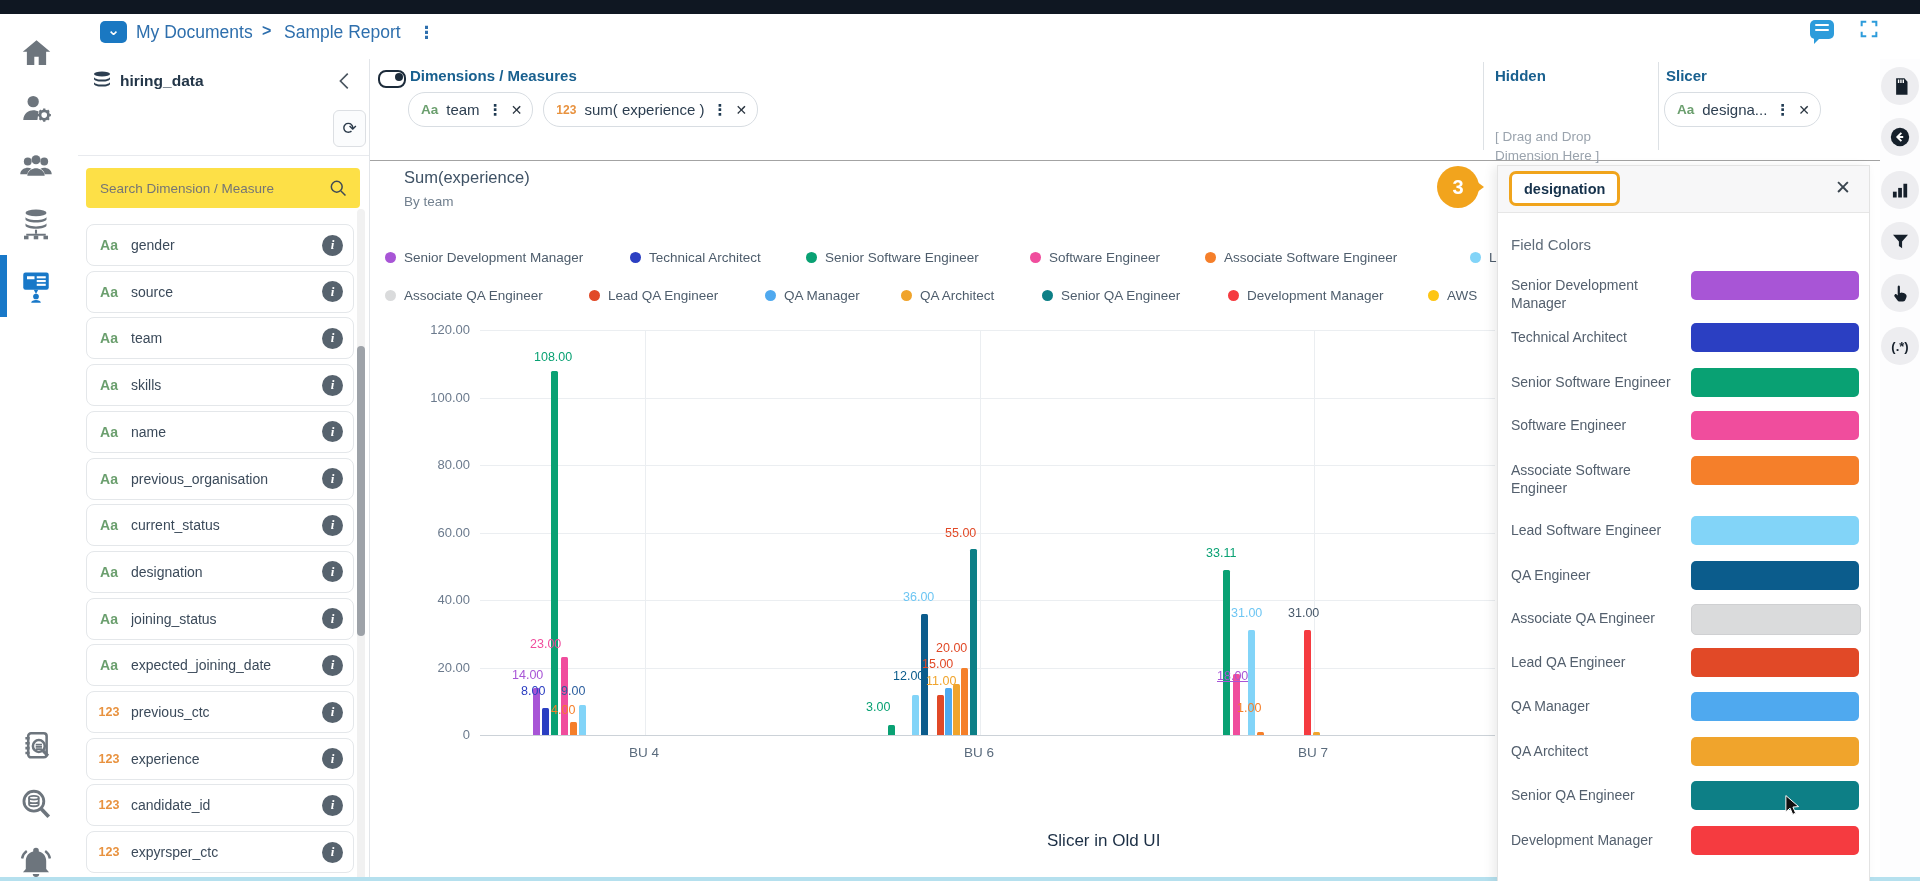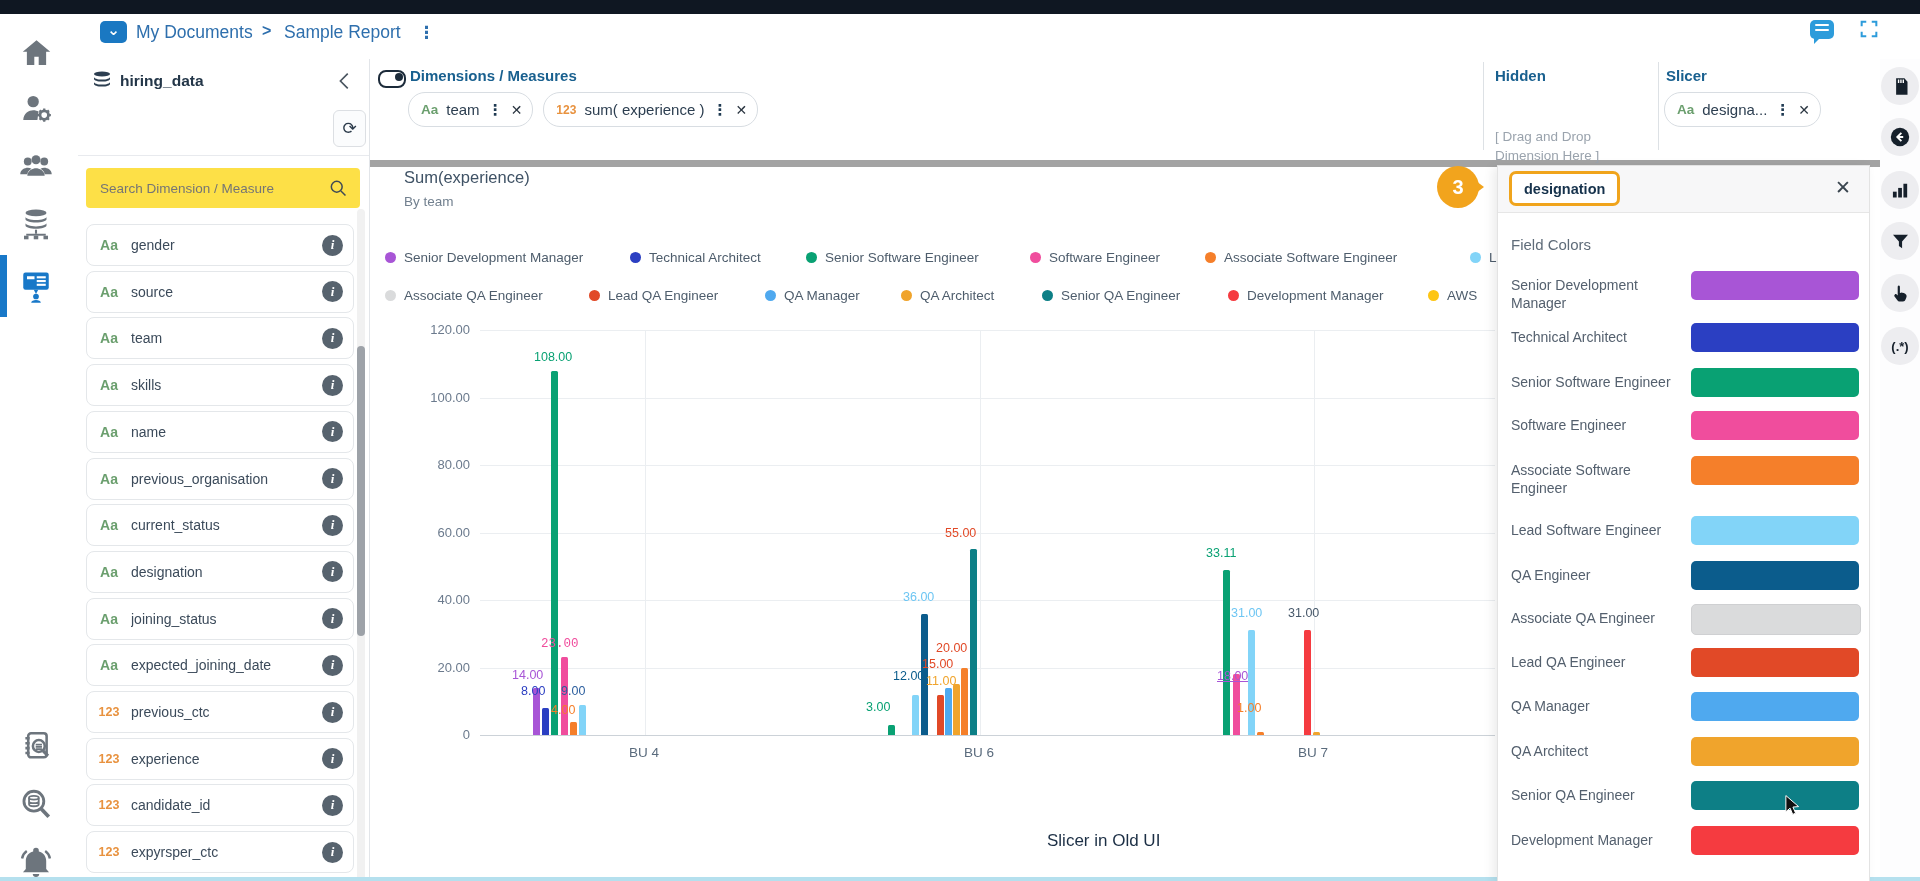--- a/index.html
+++ b/index.html
@@ -37,21 +37,21 @@
   .fc-kind{width:44px;text-align:center;font-size:14px;font-weight:bold;}
   .fc-kind.text{color:#6b9f6e;}
   .fc-kind.number{color:#e8923f;font-size:12.5px;}
   .fc-name{flex:1;font-size:14px;color:#3b4a5a;white-space:nowrap;overflow:hidden;}
   .fc-info{width:21px;height:21px;border-radius:50%;background:#57636e;color:#fff;margin-right:10px;
         font-family:"Liberation Serif",serif;font-style:italic;font-weight:bold;font-size:13px;
         display:flex;align-items:center;justify-content:center;}
   .scroll-track{left:279px;top:150px;width:8px;height:731px;background:#f1f1f1;border-radius:4px;}
   .scroll-thumb{left:279px;top:287px;width:8px;height:290px;background:#9da2a8;border-radius:4px;}
   
-  .config{left:370px;top:59px;width:1510px;height:101px;background:#fff;border-bottom:7px solid #a3a3a3;}
+  .config{left:370px;top:59px;width:1510px;height:101px;background:#fff;border-bottom:1px solid #a3a3a3;}
   .sec-head{font-size:15px;font-weight:bold;color:#19608f;white-space:nowrap;}
   .toggle{left:8px;top:11px;width:24px;height:14px;border:2px solid #1c2b3a;border-radius:8px;}
   .toggle:after{content:"";position:absolute;right:1px;top:1px;width:8px;height:8px;border-radius:50%;background:#1c2b3a;}
   .chip{height:33px;background:#fff;border:1px solid #d8dde2;border-radius:17px;display:flex;align-items:center;
         padding:0 10px 0 12px;gap:8px;font-size:15px;color:#2c3e50;cursor:grab;white-space:nowrap;}
   .chip .k{font-weight:bold;font-size:13.5px;}
   .chip .k.text{color:#6b9f6e;}
   .chip .k.number{color:#e8923f;font-size:12px;}
   .chip .dots{color:#1f3a52;font-weight:bold;font-size:15px;cursor:pointer;}
   .chip .x{color:#2a3540;font-size:14px;cursor:pointer;}
@@ -413,21 +413,21 @@
         <span class="legend-dot" style="background:#fdc514"></span>
         <span class="legend-lbl">AWS</span>
       </div>
       <div class="abs bar" title="sdm" style="left: 533px; top: 687.75px; width: 7px; height: 47.25px; background: rgb(168, 85, 214); pointer-events: auto;"></div>
       <div class="abs bar-lbl" style="left: 512px; top: 668px; color: rgb(168, 85, 214);">14.00</div>
       <div class="abs bar" title="ta" style="left: 542px; top: 708px; width: 7px; height: 27px; background: rgb(43, 63, 194); pointer-events: auto;"></div>
       <div class="abs bar-lbl" style="left: 521px; top: 684px; color: rgb(43, 63, 194);">8.00</div>
       <div class="abs bar" title="sse" style="left: 551px; top: 370.5px; width: 7px; height: 364.5px; background: rgb(9, 161, 115); pointer-events: auto;"></div>
       <div class="abs bar-lbl" style="left: 534px; top: 350px; color: rgb(9, 161, 115);">108.00</div>
       <div class="abs bar" title="se" style="left: 561px; top: 657.375px; width: 7px; height: 77.625px; background: rgb(240, 77, 157); pointer-events: auto;"></div>
-      <div class="abs bar-lbl" style="left: 541px; top: 637px; color: rgb(240, 77, 157); font-family: Liberation Mono, monospace;">23.00</div>
+      <div class="abs bar-lbl" style="left: 530px; top: 637px; color: rgb(240, 77, 157);">23.00</div>
       <div class="abs bar" title="ase" style="left: 570px; top: 721.5px; width: 7px; height: 13.5px; background: rgb(245, 127, 42); pointer-events: auto;"></div>
       <div class="abs bar-lbl" style="left: 551px; top: 703px; color: rgb(245, 127, 42);">4.00</div>
       <div class="abs bar" title="lse" style="left: 579px; top: 704.625px; width: 7px; height: 30.375px; background: rgb(130, 212, 248); pointer-events: auto;"></div>
       <div class="abs bar-lbl" style="left: 561px; top: 684px; color: rgb(44, 95, 158);">9.00</div>
       <div class="abs bar" title="sse" style="left: 888px; top: 724.875px; width: 7px; height: 10.125px; background: rgb(9, 161, 115); pointer-events: auto;"></div>
       <div class="abs bar-lbl" style="left: 866px; top: 700px; color: rgb(9, 161, 115);">3.00</div>
       <div class="abs bar" title="lse" style="left: 912px; top: 694.5px; width: 7px; height: 40.5px; background: rgb(130, 212, 248); pointer-events: auto;"></div>
       <div class="abs bar-lbl" style="left: 893px; top: 669px; color: rgb(11, 92, 140);">12.00</div>
       <div class="abs bar" title="qae" style="left: 921px; top: 613.5px; width: 7px; height: 121.5px; background: rgb(11, 92, 140); pointer-events: auto;"></div>
       <div class="abs bar-lbl" style="left: 903px; top: 590px; color: rgb(110, 198, 243);">36.00</div>

